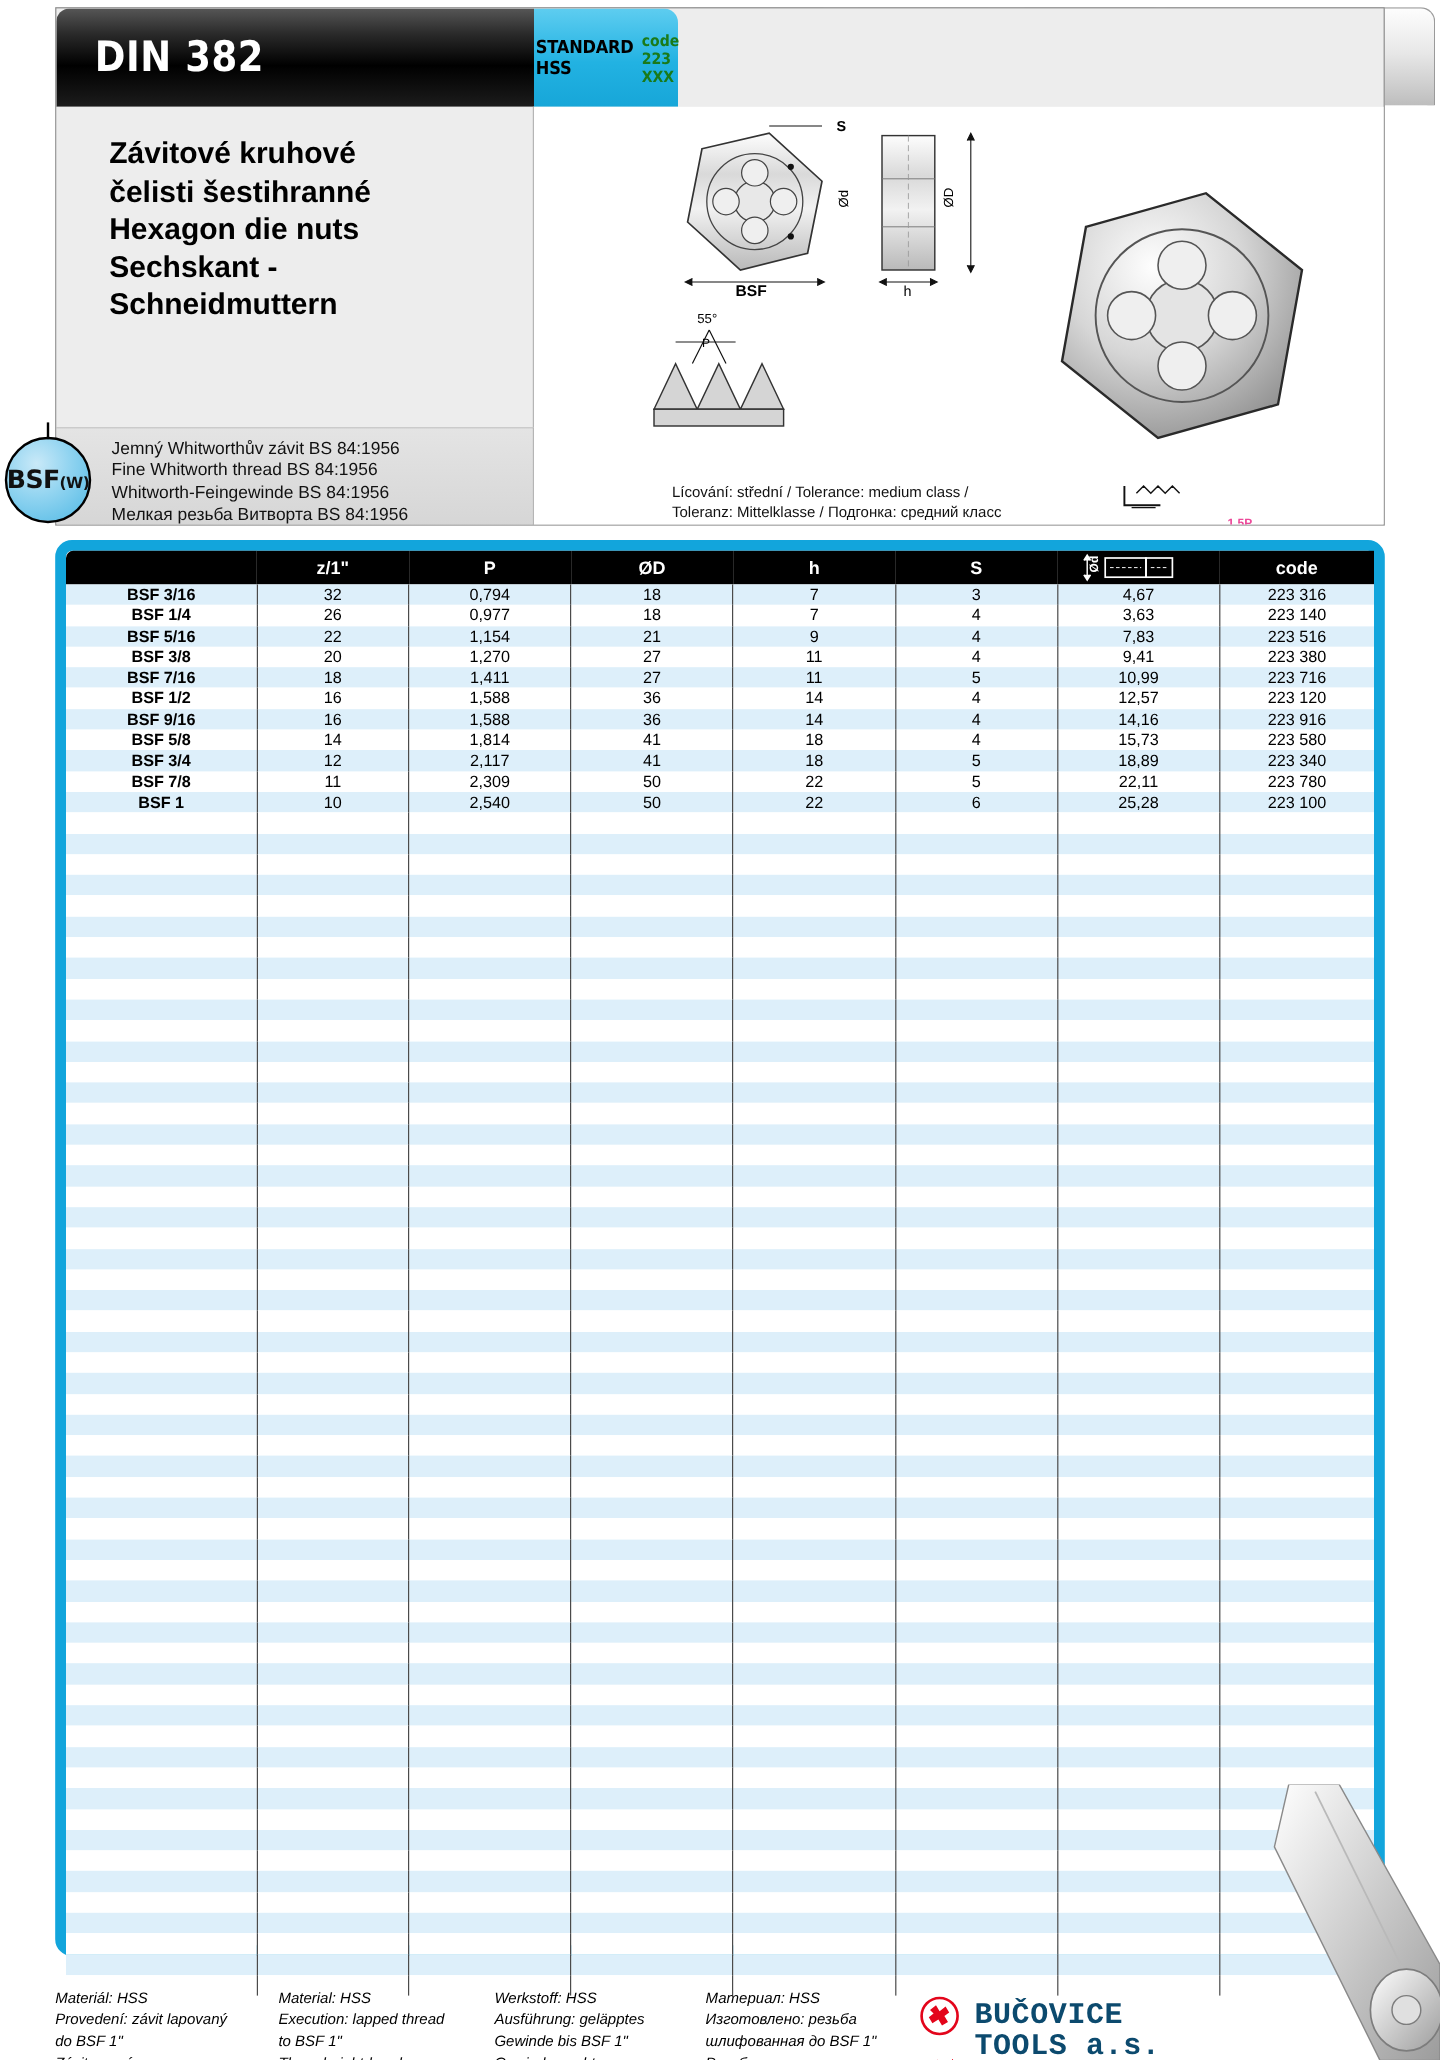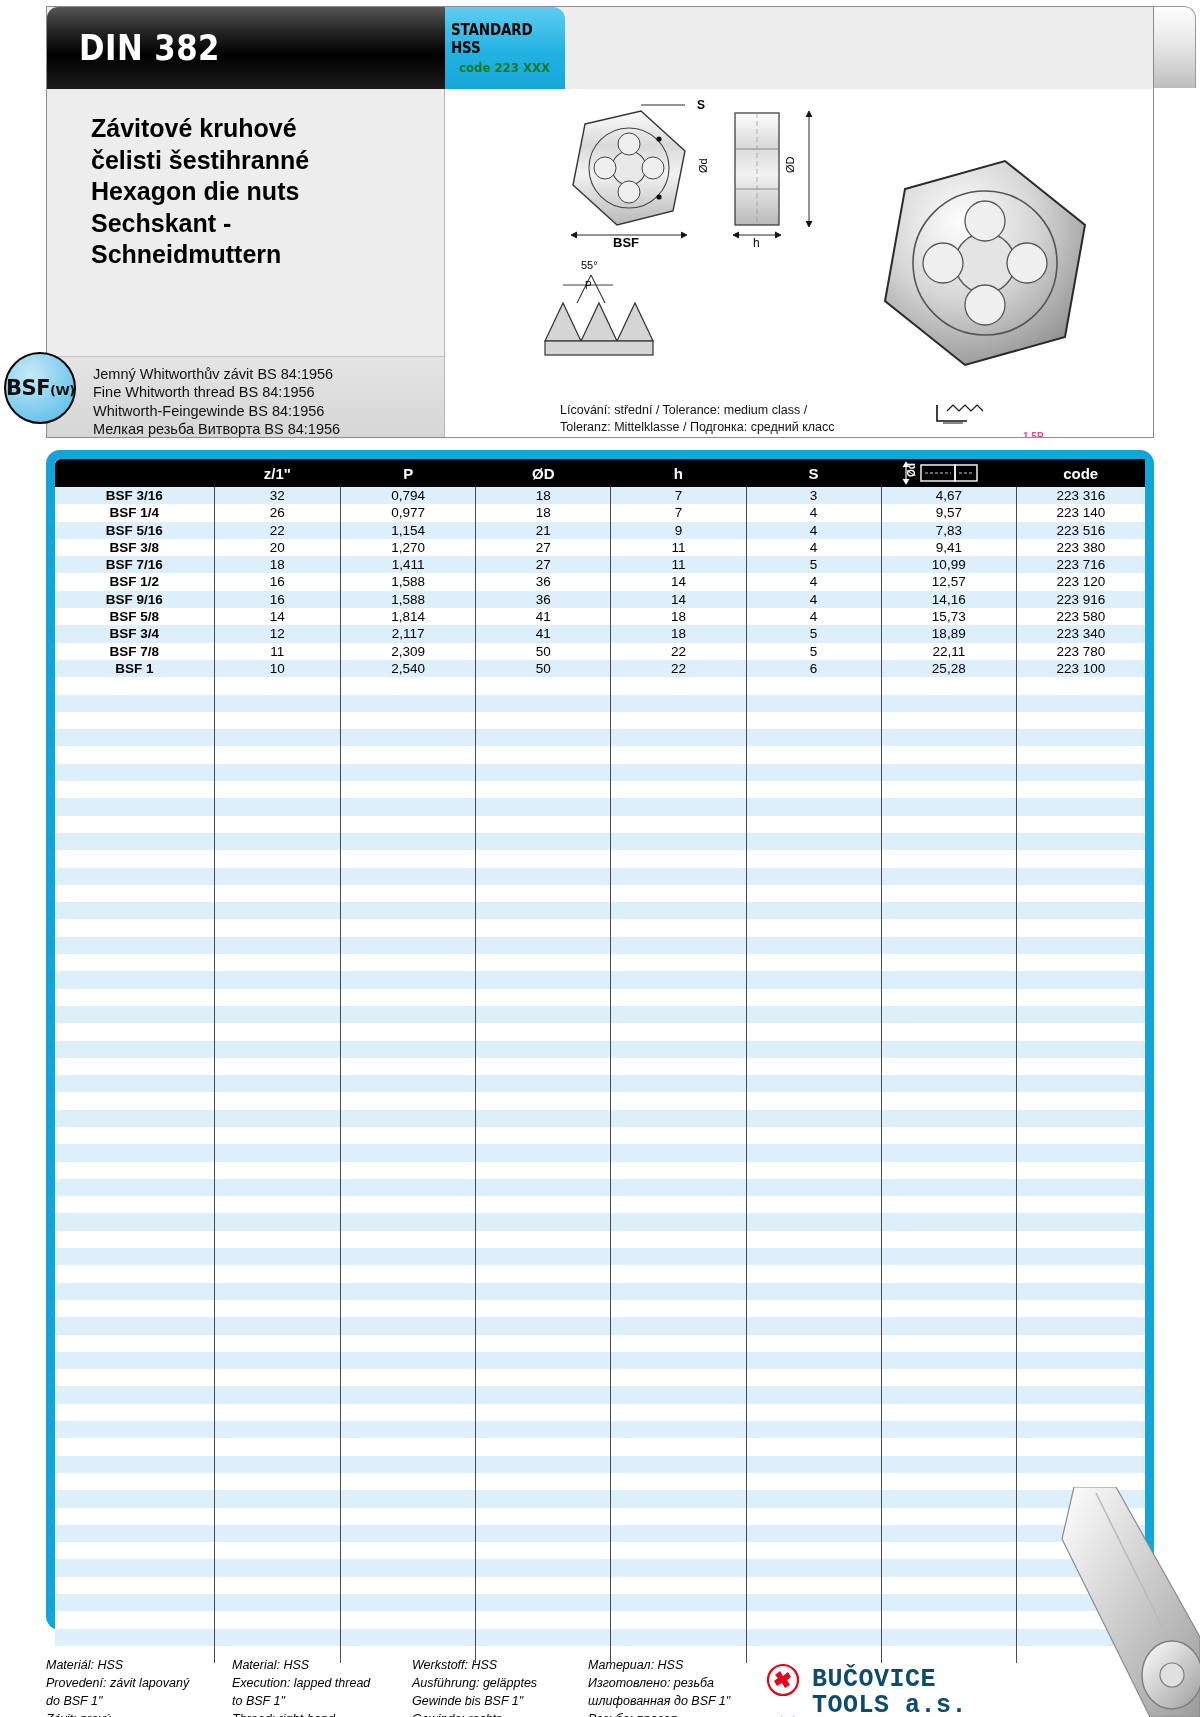--- a/index.html
+++ b/index.html
@@ -34,21 +34,21 @@
   }
   .din-title {
     color: #fff; font-weight: bold; font-size: 35px; letter-spacing: 0.5px;
     margin-left: 32px; font-family: "DejaVu Sans", sans-serif;
     transform: scaleX(0.88); transform-origin: left center;
   }
   .hss-tab {
     position: absolute; left: 398px; top: 0; width: 120px; height: 82px;
     background: linear-gradient(to bottom, #5ecdf0 0%, #22b2e2 55%, #17a6d8 100%);
     border-radius: 0 12px 0 0;
-    display: flex; flex-direction: column; align-items: center; justify-content: center;
+    display: flex; flex-direction: row; align-items: center; justify-content: center;
   }
   .hss-l1 { color:#000; font-weight:bold; font-size:15px; font-family:"DejaVu Sans",sans-serif;
             transform: scaleX(0.9); letter-spacing:-0.2px; }
   .hss-l2 { color:#1a7a1a; font-weight:bold; font-size:13px; margin-top:3px;
             font-family:"DejaVu Sans",sans-serif; transform: scaleX(0.9); }
 
   .title-panel {
     position: absolute; left: 0; top: 82px; width: 398px; height: 267px;
     background: #ededed; border-right: 1px solid #b5b5b5;
   }
@@ -68,24 +68,24 @@
 
   .right-panel { position: absolute; left: 398px; top: 82px; width: 709px; height: 349px; background:#fff; }
 
   .tol-block { position: absolute; left: 115px; top: 313px; width: 420px; }
   .tol-block div { font-size: 12.5px; color: #111; line-height: 1.35; }
 
   .sym-1-5p { position: absolute; left: 578px; top: 322px; font-size: 10px; font-weight: bold; color:#ec4899;margin-top:20px; }
 
   
   .bsf-badge {
-    position: absolute; left: 4px; top: 352px; width: 72px; height: 72px;
+    position: absolute; left: 4px; top: 364px; width: 72px; height: 72px;
     border-radius: 50%; border: 2px solid #000;
     background: radial-gradient(circle at 36% 30%, #c9e9f8 0%, #8fd3f0 45%, #4eb8e4 100%);
-    display: flex; align-items: center; justify-content: flex-start; z-index: 6;
+    display: flex; align-items: center; justify-content: center; z-index: 6;
   }
   .bsf-txt { font-weight: bold; font-size: 21px; color:#111; font-family:"DejaVu Sans",sans-serif; letter-spacing:-0.5px;}
   .bsf-txt small { font-size: 13px; }
   .bsf-stem { position:absolute; left:39px; top:352px; width:2px; height:26px; background:#000; z-index:5; }
 
   
   .table-outer {
     position: absolute; left: 46px; top: 450px; width: 1108px; height: 1180px;
     border: 9px solid #12a5dc; border-radius: 14px; background: #fff;
   }
@@ -297,21 +297,21 @@
             <td>4,67</td>
             <td>223 316</td>
           </tr>
           <tr class="even">
             <td class="name">BSF 1/4</td>
             <td>26</td>
             <td>0,977</td>
             <td>18</td>
             <td>7</td>
             <td>4</td>
-            <td>9,57</td>
+            <td>3,63</td>
             <td>223 140</td>
           </tr>
           <tr class="odd">
             <td class="name">BSF 5/16</td>
             <td>22</td>
             <td>1,154</td>
             <td>21</td>
             <td>9</td>
             <td>4</td>
             <td>7,83</td>

